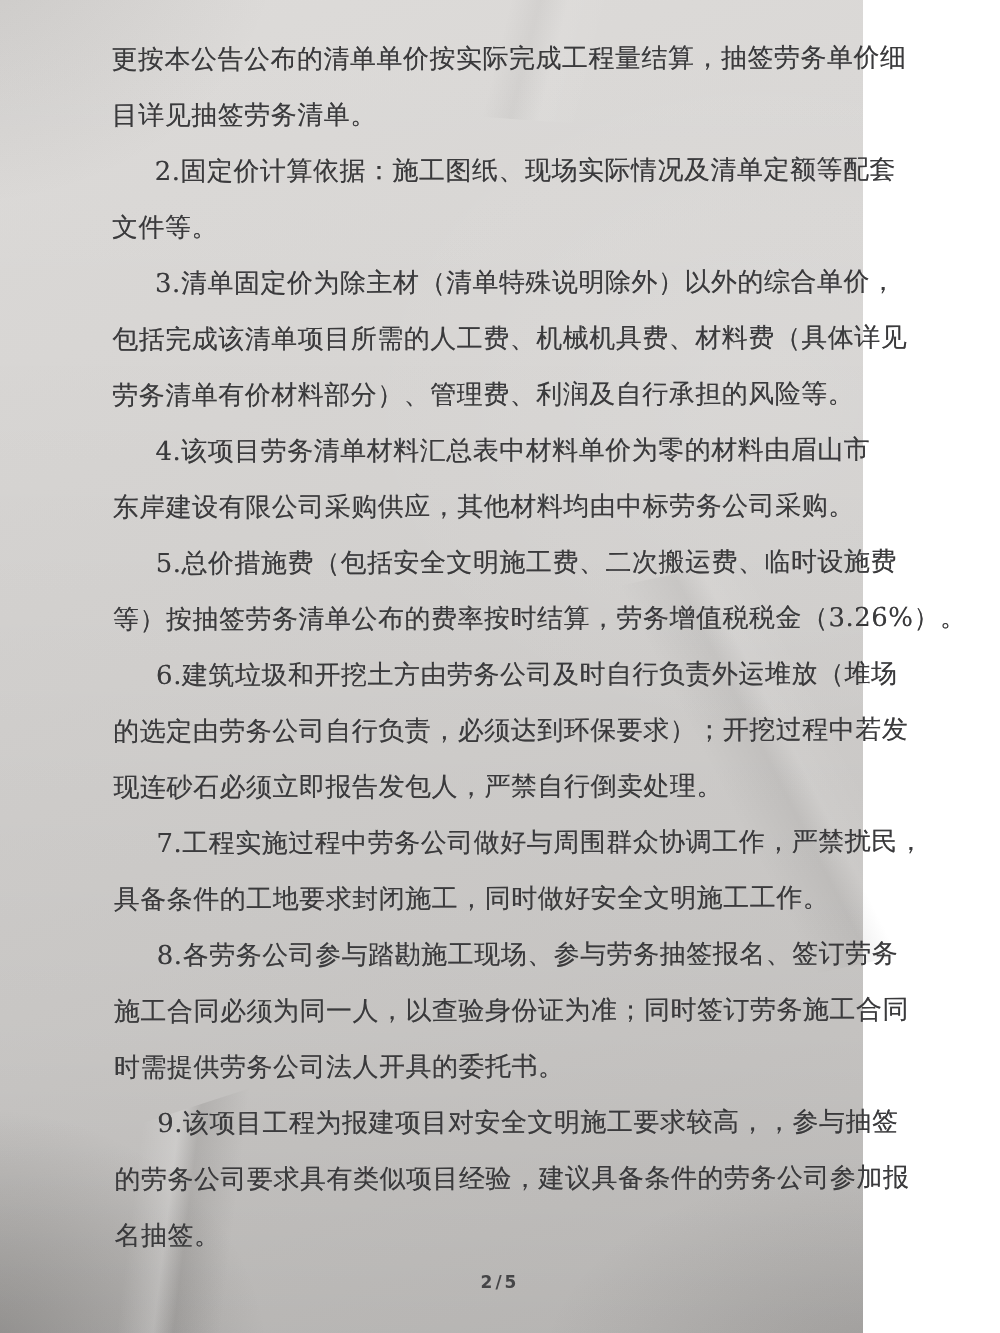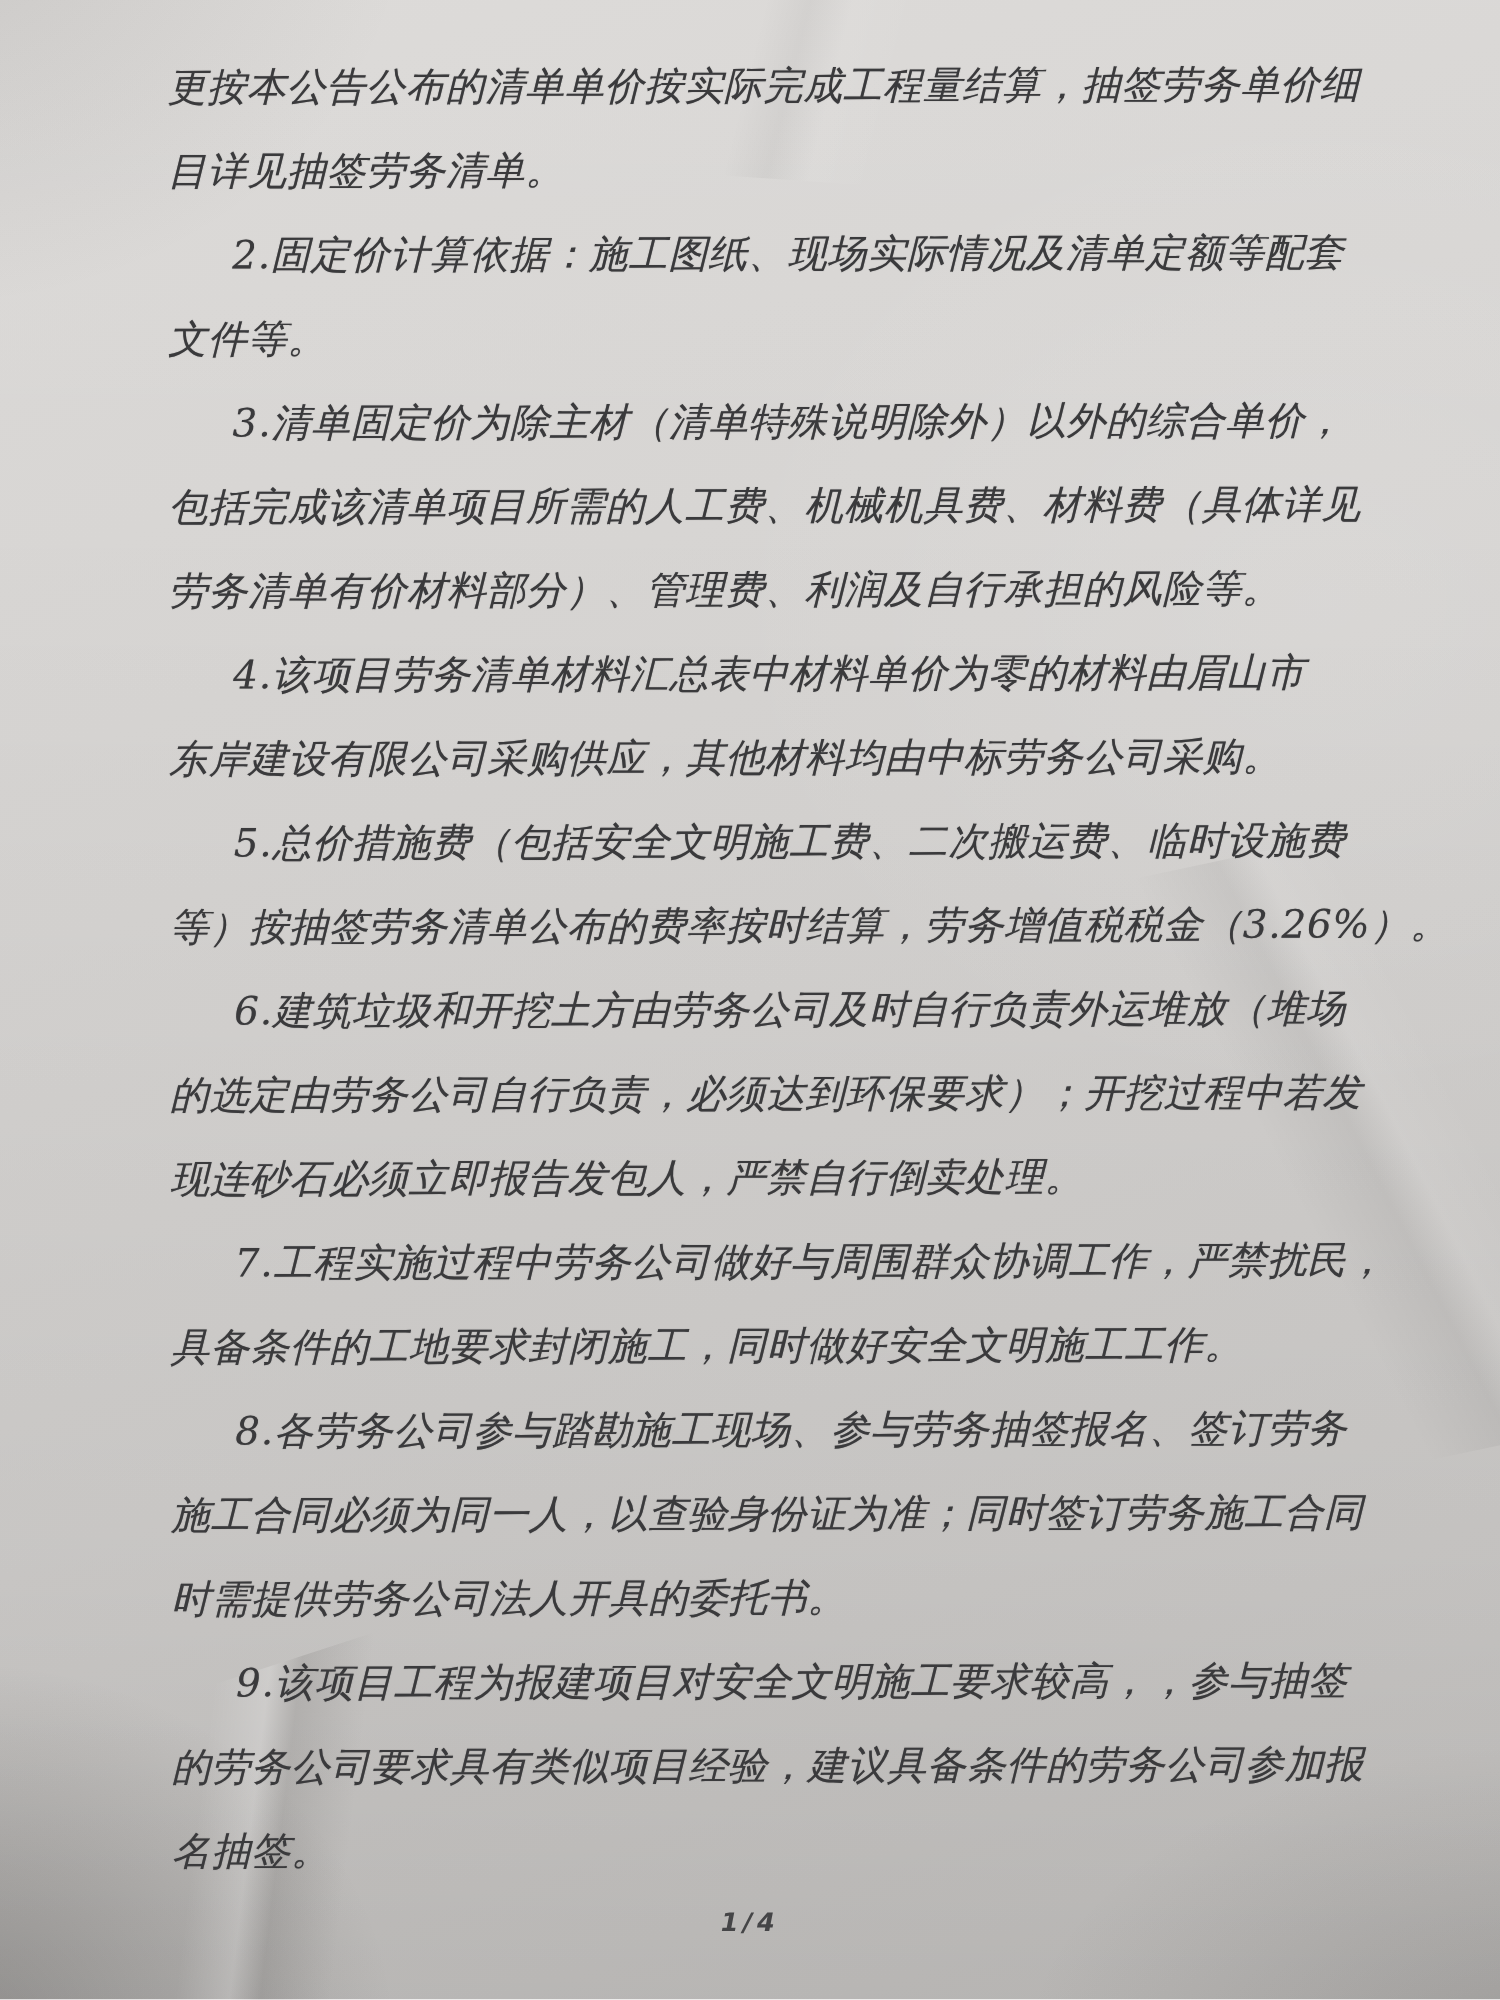--- a/index.html
+++ b/index.html
@@ -7,36 +7,35 @@
     padding: 0;
     width: 1000px;
     height: 1333px;
     overflow: hidden;
     font-family: "DejaVu Serif", "Liberation Serif", serif;
   }
 
   
   .paper {
     position: relative;
-    width: 1000px;
+    width: 863px;
     height: 1333px;
     background:
       
       radial-gradient(ellipse 420px 360px at -3% 102%, rgba(40,38,36,0.30), rgba(40,38,36,0.0) 70%),
       
       radial-gradient(ellipse 500px 300px at 103% 103%, rgba(50,48,46,0.18), rgba(50,48,46,0.0) 70%),
       
       radial-gradient(ellipse 500px 420px at -5% -5%, rgba(60,58,56,0.12), rgba(60,58,56,0.0) 65%),
       
       radial-gradient(ellipse 600px 500px at 88% 30%, rgba(255,255,255,0.10), rgba(255,255,255,0.0) 70%),
       
       linear-gradient(180deg, rgba(255,255,255,0.06) 0%, rgba(0,0,0,0.0) 25%, rgba(0,0,0,0.05) 78%, rgba(0,0,0,0.10) 100%),
       
       linear-gradient(160deg, #dbd9d7 0%, #d6d4d2 38%, #d2d0ce 62%, #cac8c6 100%);
-    font-style: italic;
   }
 
   
   .crease-bottom-left {
     position: absolute;
     left: -60px;
     top: 1120px;
     width: 460px;
     height: 230px;
     background: linear-gradient(115deg,
@@ -141,14 +140,14 @@
       <div class="line indent">7.工程实施过程中劳务公司做好与周围群众协调工作，严禁扰民，</div>
       <div class="line">具备条件的工地要求封闭施工，同时做好安全文明施工工作。</div>
       <div class="line indent">8.各劳务公司参与踏勘施工现场、参与劳务抽签报名、签订劳务</div>
       <div class="line">施工合同必须为同一人，以查验身份证为准；同时签订劳务施工合同</div>
       <div class="line">时需提供劳务公司法人开具的委托书。</div>
       <div class="line indent">9.该项目工程为报建项目对安全文明施工要求较高，，参与抽签</div>
       <div class="line">的劳务公司要求具有类似项目经验，建议具备条件的劳务公司参加报</div>
       <div class="line">名抽签。</div>
     </div>
 
-  <div class="footer">1/4</div>
+  <div class="footer">2/5</div>
 </div>
 
 </body></html>

